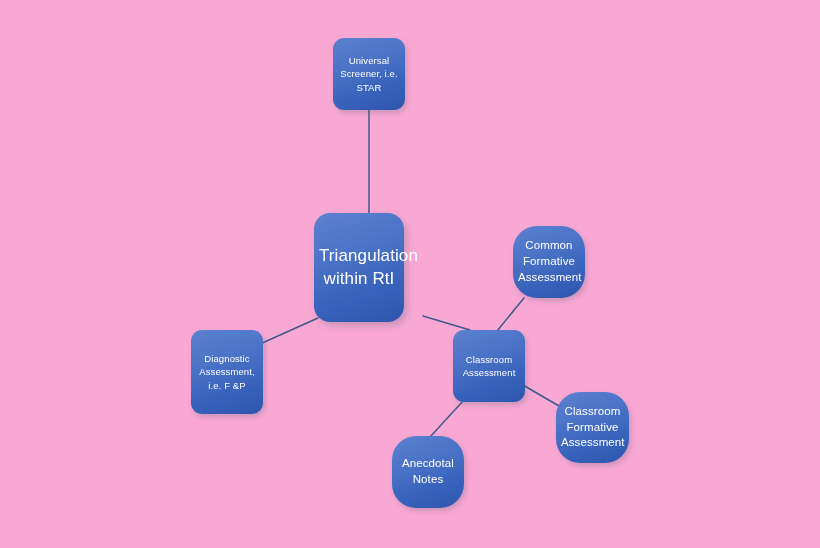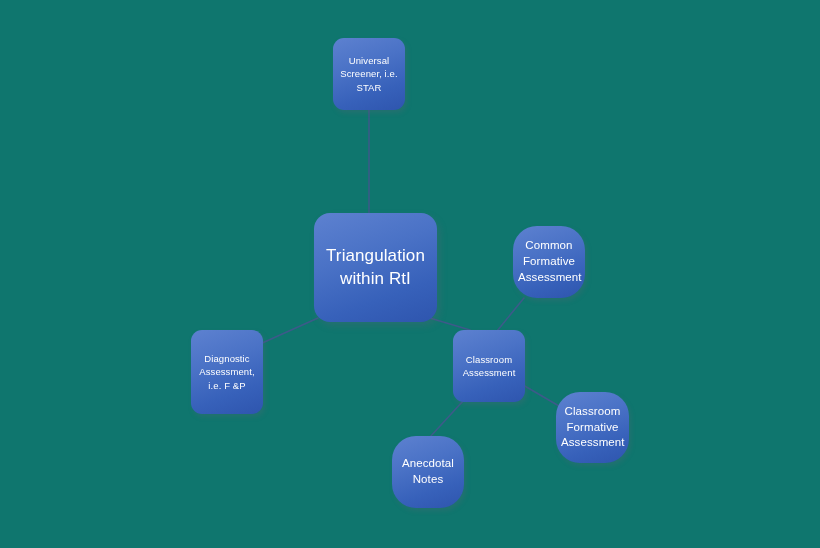--- a/index.html
+++ b/index.html
@@ -10,21 +10,21 @@
     width: 820px;
     height: 548px;
     background: #f4f4f4;
     font-family: "Liberation Sans", sans-serif;
     overflow: hidden;
   }
   #canvas {
     position: relative;
     width: 820px;
     height: 548px;
-    background: #0f766e;
+    background: #f9a8d4;
   }
   #edge-layer {
     position: absolute;
     left: 0;
     top: 0;
     width: 820px;
     height: 548px;
     pointer-events: none;
   }
   .node {
@@ -81,21 +81,21 @@
       <line x1="523" y1="385" x2="559" y2="406" stroke="#3d5a8a" stroke-width="1.5" stroke-linecap="round"></line>
       <line x1="463" y1="401" x2="430" y2="437" stroke="#3d5a8a" stroke-width="1.5" stroke-linecap="round"></line>
     </svg>
 
   <div id="node-layer">
       <div class="node small" style="left: 333px; top: 38px; width: 72px; height: 72px;">
         <span class="node-label">Universal
 Screener,  i.e.
 STAR</span>
       </div>
-      <div class="node center" style="left: 314px; top: 213px; width: 123px; height: 109px;">
+      <div class="node center" style="left: 314px; top: 213px; width: 90px; height: 109px;">
         <span class="node-label">Triangulation
 within RtI</span>
       </div>
       <div class="node medium" style="left: 513px; top: 226px; width: 72px; height: 72px;">
         <span class="node-label">Common
 Formative
 Assessment</span>
       </div>
       <div class="node small" style="left: 453px; top: 330px; width: 72px; height: 72px;">
         <span class="node-label">Classroom

